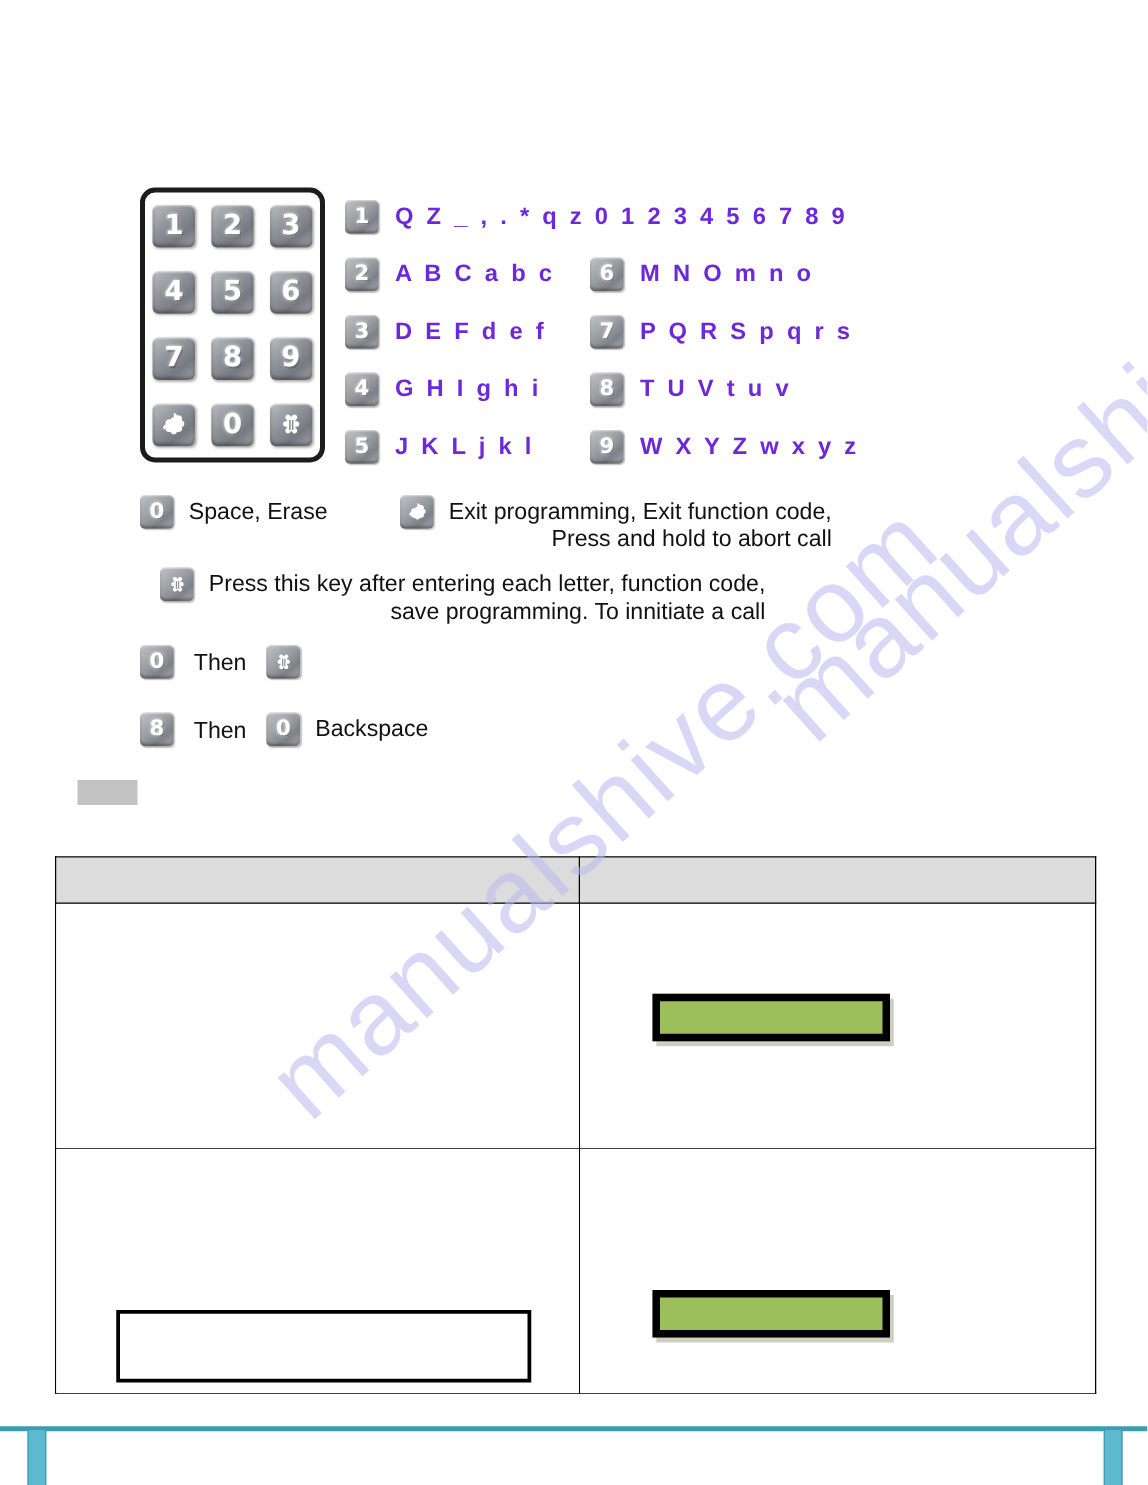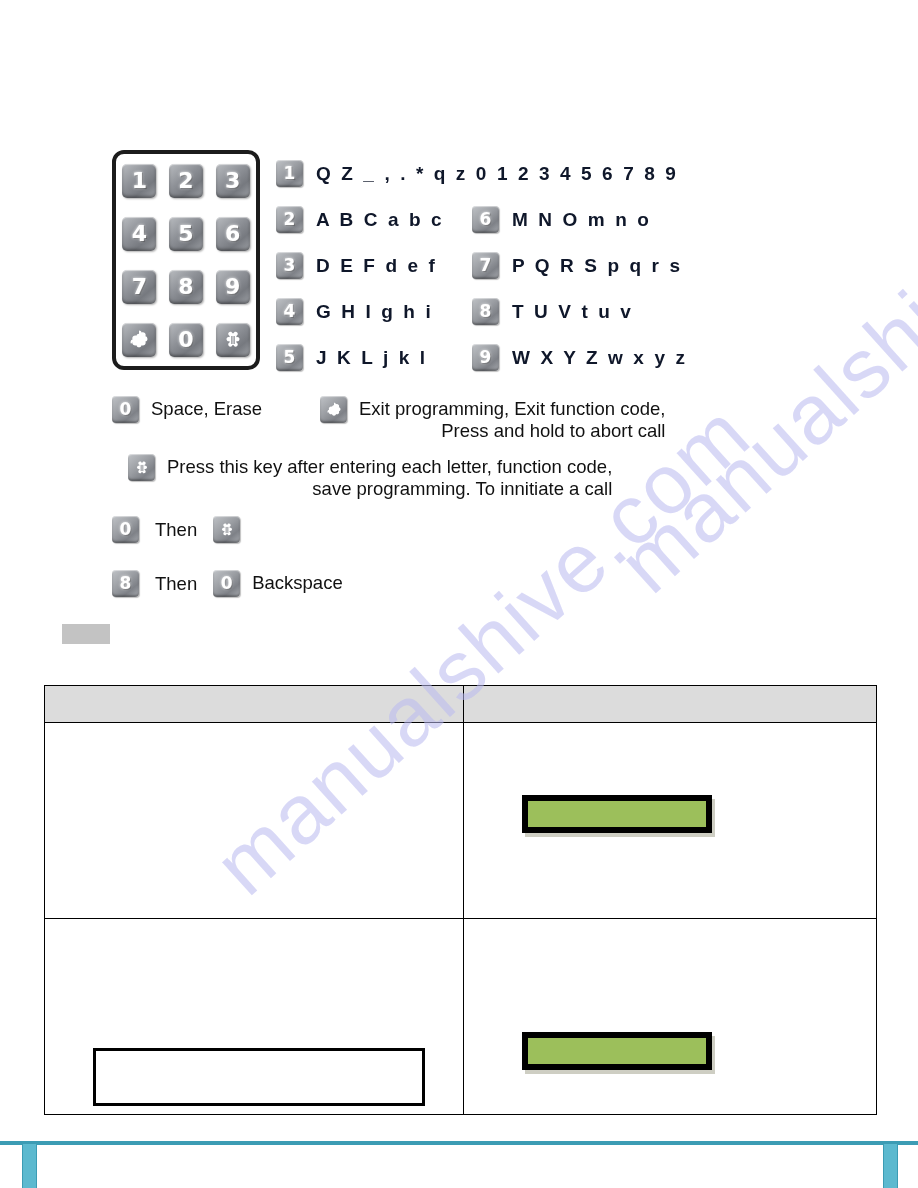--- a/index.html
+++ b/index.html
@@ -120,21 +120,21 @@
     text-shadow: 0 0 3px rgba(255,255,255,.8), 1px 1px 1px rgba(0,0,0,.4);
     line-height: 1;
     user-select: none;
   }
   .chars {
     font-family: "Liberation Sans", sans-serif;
     font-weight: 700;
     font-size: 19px;
     letter-spacing: 2.6px;
     white-space: nowrap;
-    color: #0f172a;
+    color: #6d28d9;
   }
 
   
   #legend {
     position: absolute;
     left: 112px;
     top: 396px;
     width: 680px;
     z-index: 2;
   }

